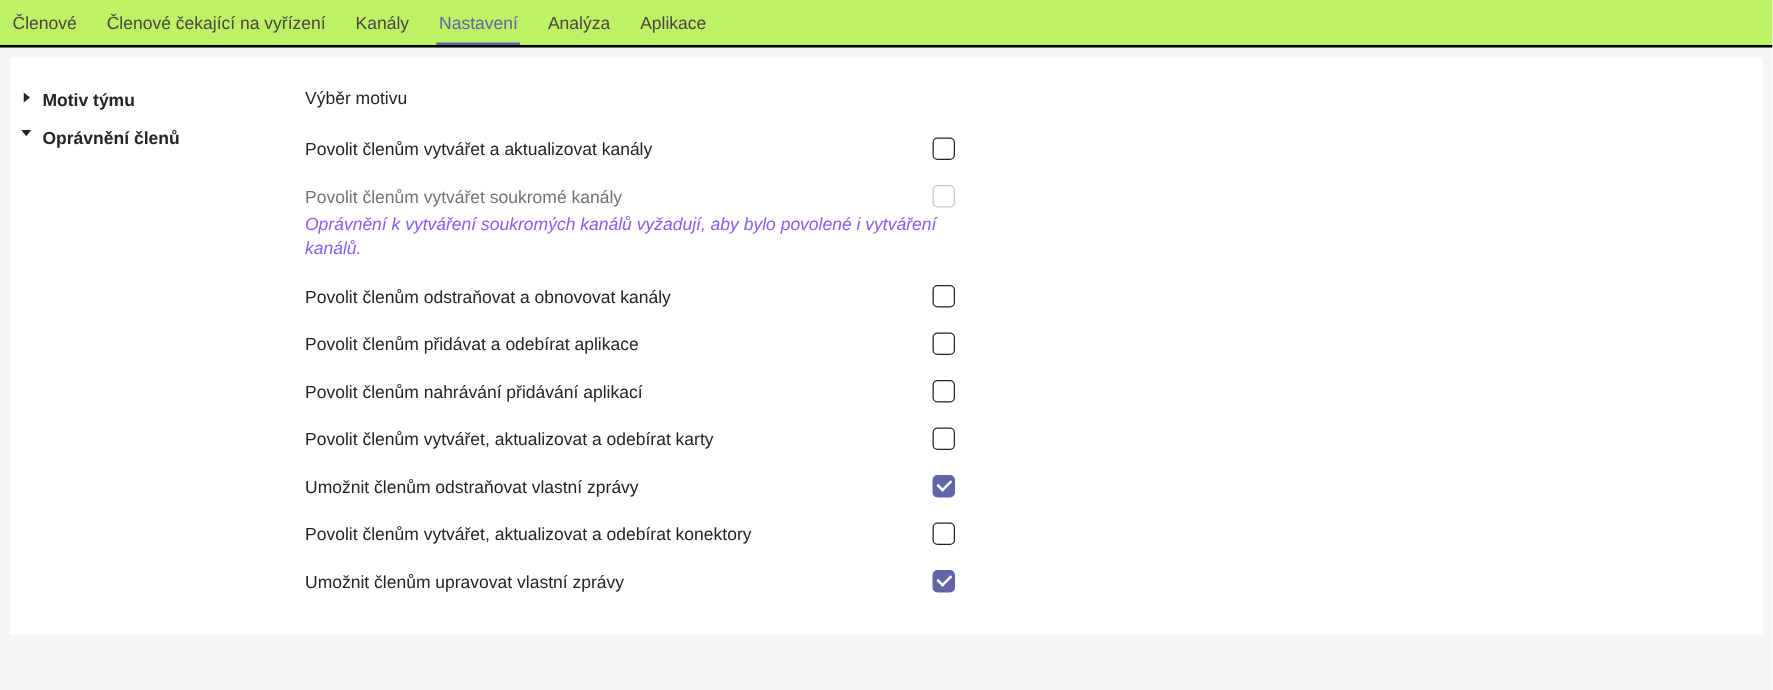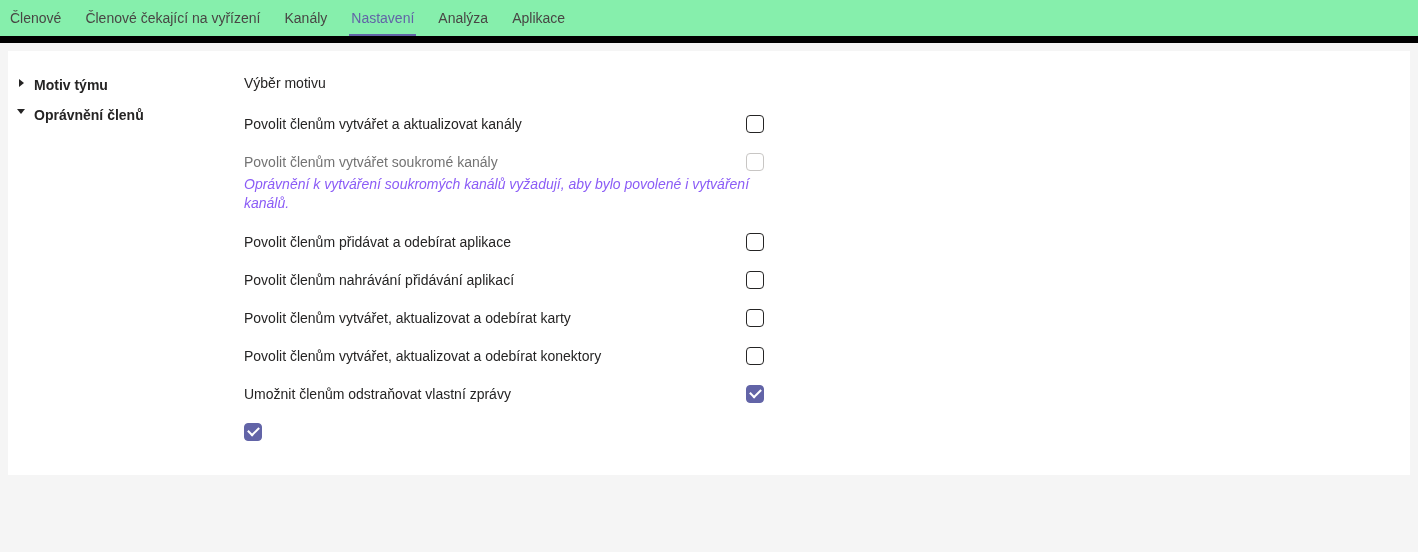--- a/index.html
+++ b/index.html
@@ -7,22 +7,22 @@
     margin: 0;
     font-family: "Segoe UI", -apple-system, sans-serif;
     font-size: 14px;
     color: #252424;
     background: #f5f5f5;
   }
   .tabbar {
     display: flex;
     gap: 20px;
     padding: 4px 8px 0 8px;
-    border-bottom: 7px solid #000000;
-    background: #86efac;
+    border-bottom: 2px solid #000000;
+    background: #bef264;
   }
   .tab {
     padding: 6px 2px 8px 2px;
     cursor: pointer;
     color: #484644;
     border-bottom: 2px solid transparent;
     position: relative;
   }
   .tab.active {
     color: #6264a7;
@@ -151,46 +151,51 @@
         <div class="opt-label">Povolit členům vytvářet a aktualizovat kanály</div>
         <div class="chk"></div>
       </div>
 
       <div class="opt-row" style="padding-bottom:4px">
         <div class="opt-label disabled">Povolit členům vytvářet soukromé kanály</div>
         <div class="chk disabled"></div>
       </div>
       <div class="opt-help">Oprávnění k vytváření soukromých kanálů vyžadují, aby bylo povolené i vytváření kanálů.</div>
 
+      <div class="opt-row">
+        <div class="opt-label">Povolit členům odstraňovat a obnovovat kanály</div>
+        <div class="chk"></div>
+      </div>
 
       <div class="opt-row">
         <div class="opt-label">Povolit členům přidávat a odebírat aplikace</div>
         <div class="chk"></div>
       </div>
 
       <div class="opt-row">
         <div class="opt-label">Povolit členům nahrávání přidávání aplikací</div>
         <div class="chk"></div>
       </div>
 
       <div class="opt-row">
         <div class="opt-label">Povolit členům vytvářet, aktualizovat a odebírat karty</div>
-        <div class="chk"></div>
-      </div>
-
-      <div class="opt-row">
-        <div class="opt-label">Povolit členům vytvářet, aktualizovat a odebírat konektory</div>
         <div class="chk"></div>
       </div>
 
       <div class="opt-row">
         <div class="opt-label">Umožnit členům odstraňovat vlastní zprávy</div>
         <div class="chk checked"></div>
       </div>
 
       <div class="opt-row">
+        <div class="opt-label">Povolit členům vytvářet, aktualizovat a odebírat konektory</div>
+        <div class="chk"></div>
+      </div>
+
+      <div class="opt-row">
+        <div class="opt-label">Umožnit členům upravovat vlastní zprávy</div>
         <div class="chk checked"></div>
       </div>
 
     </div>
   </div>
 
 </div>
 
 </body></html>

